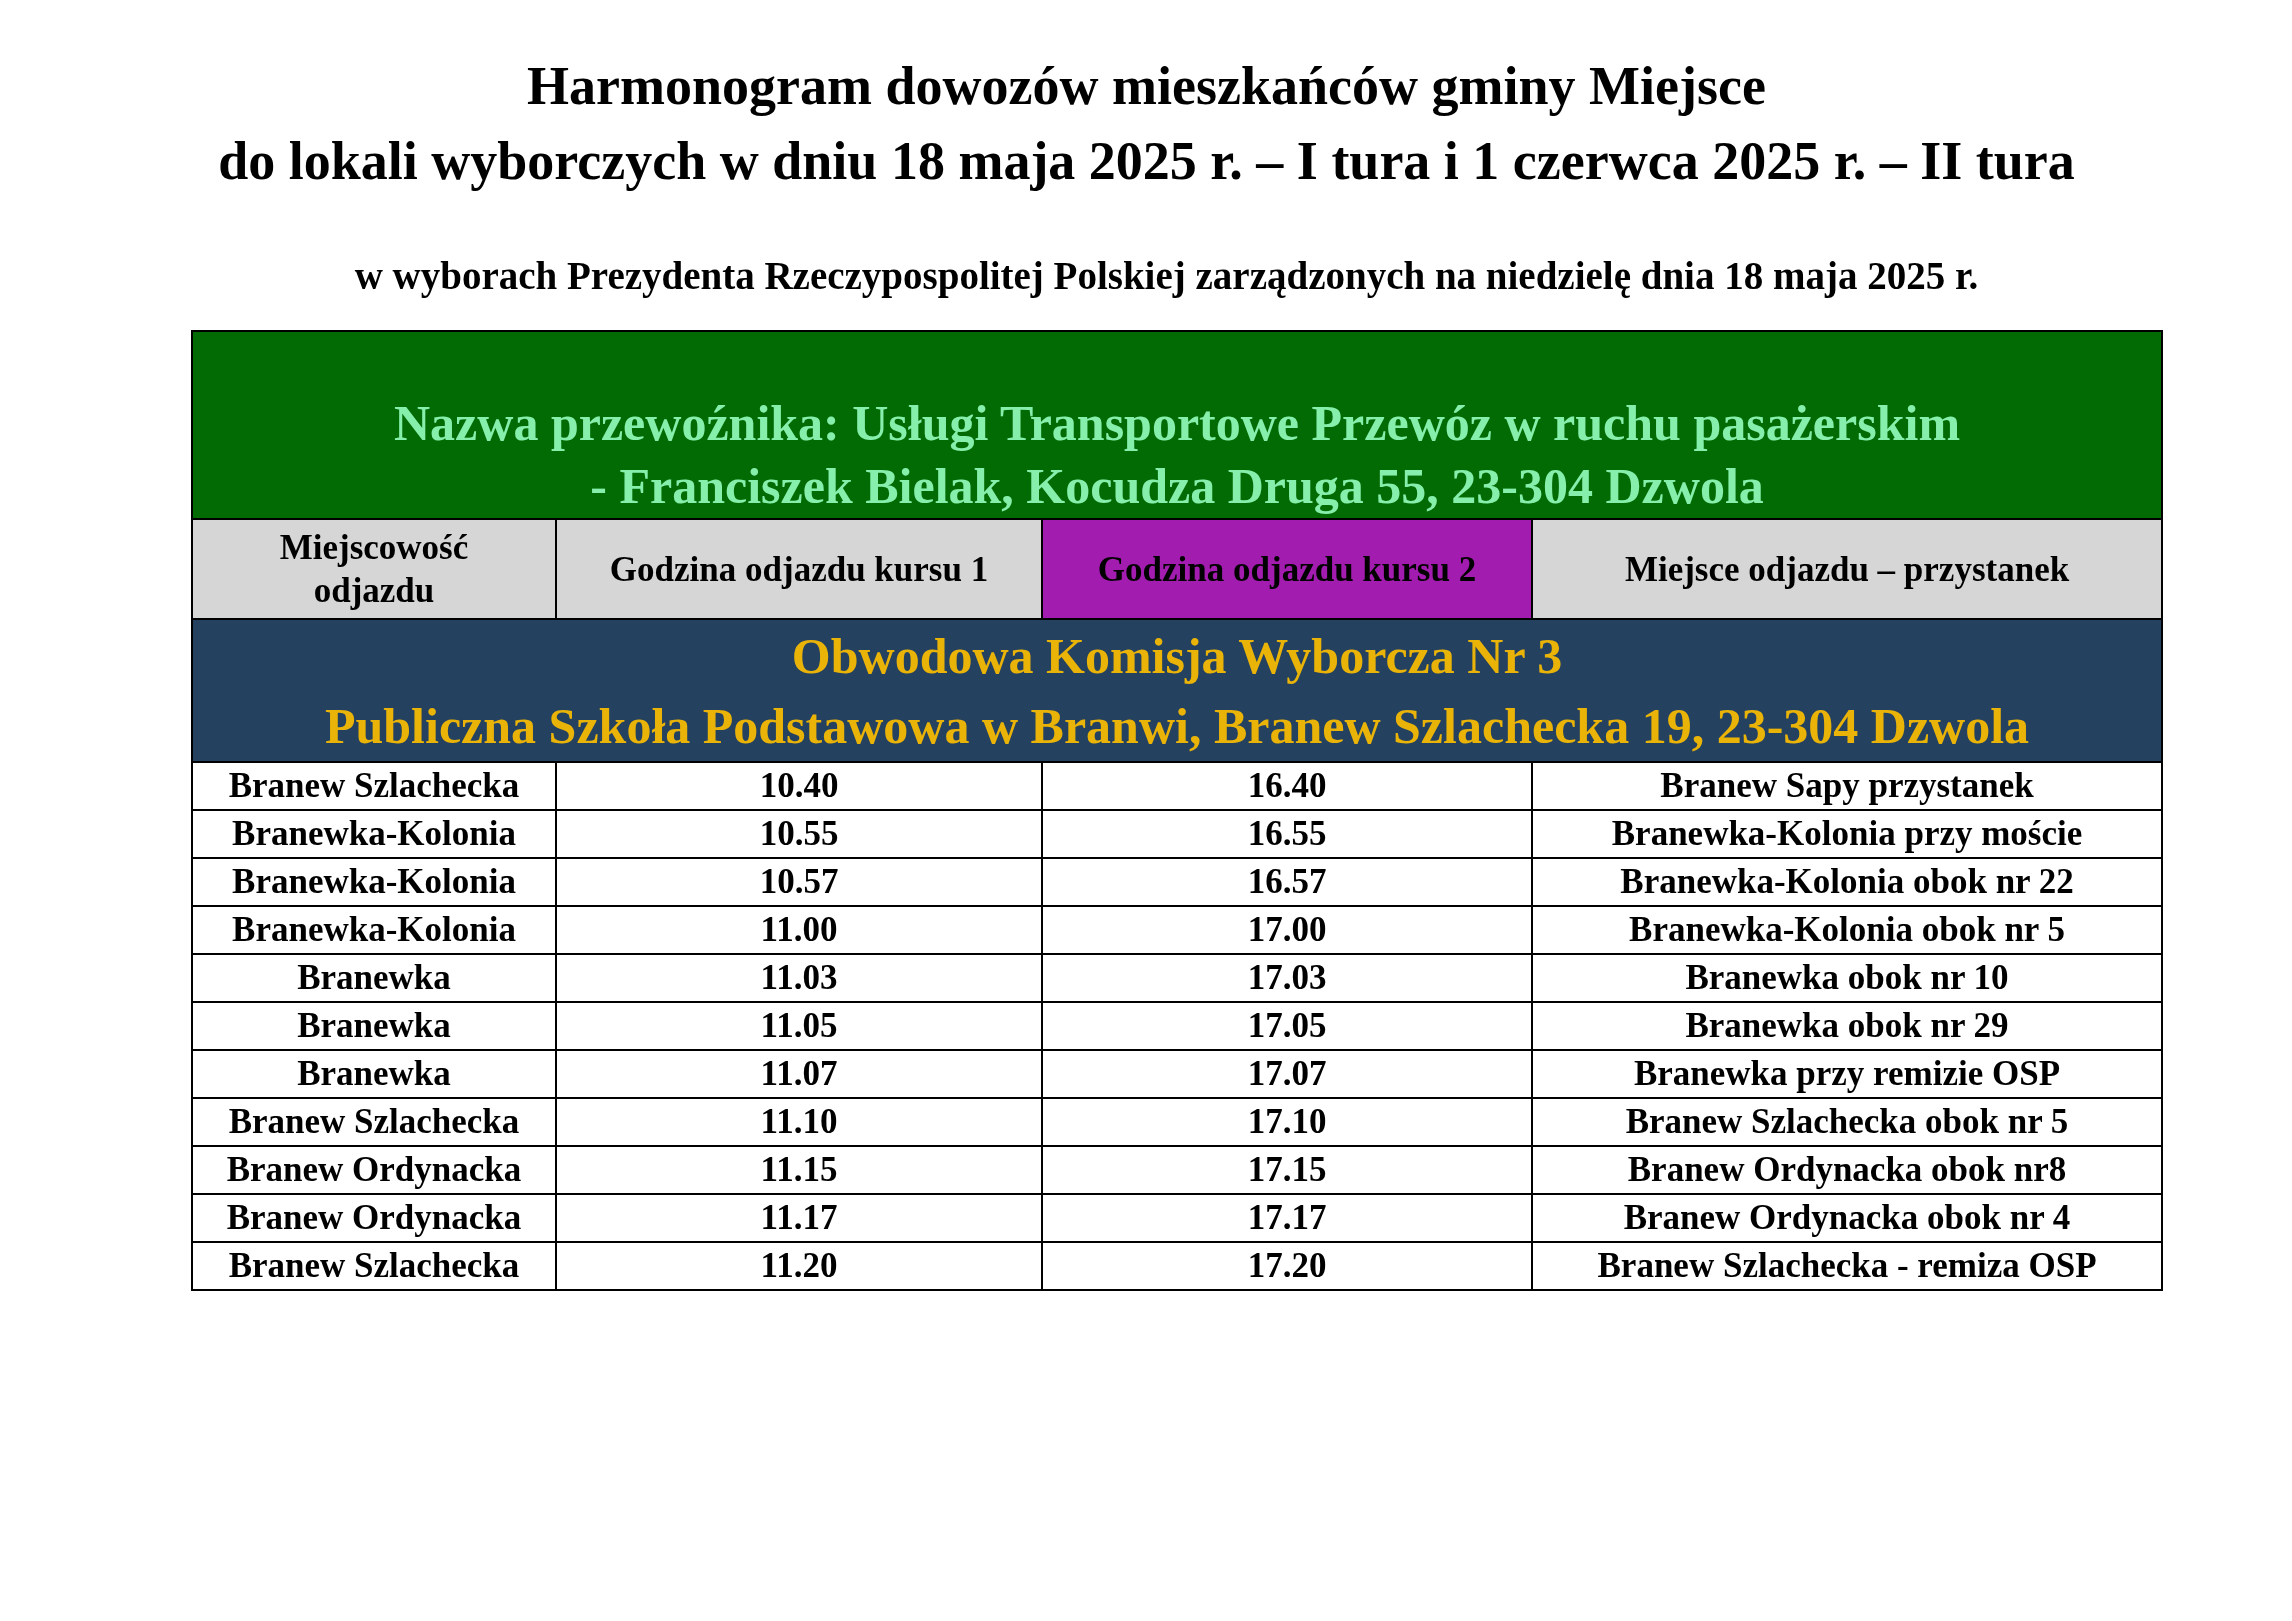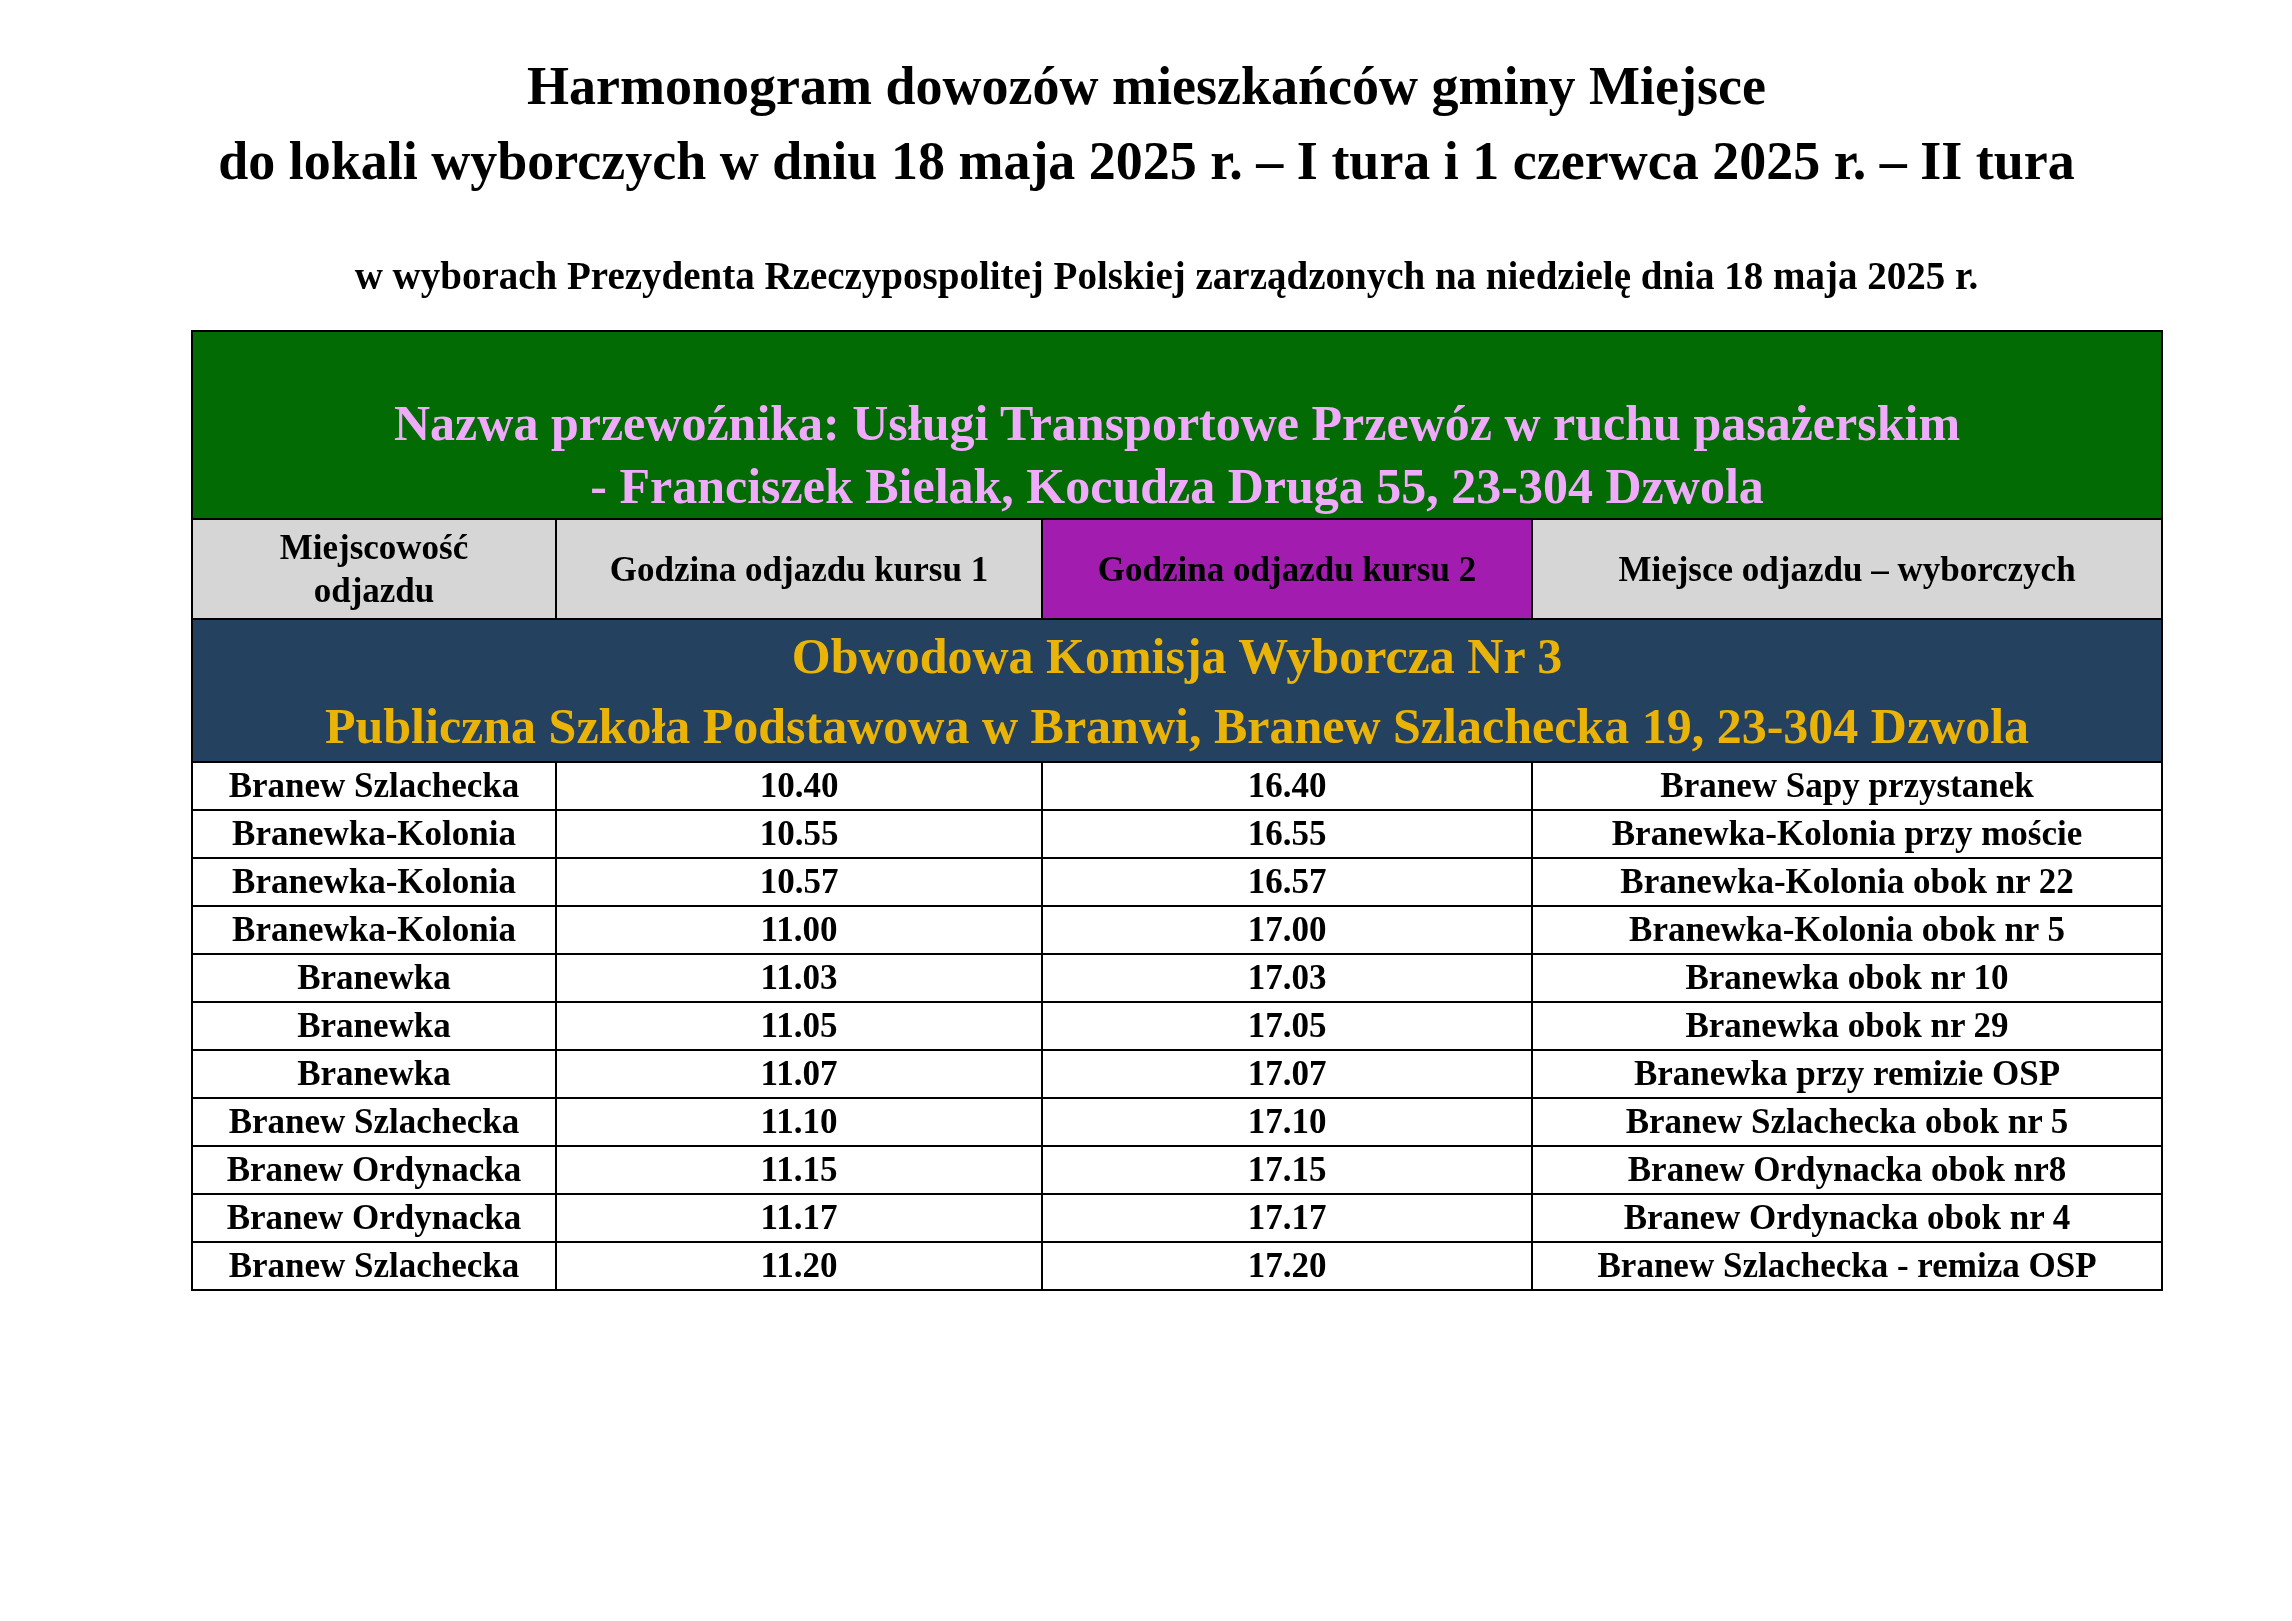--- a/index.html
+++ b/index.html
@@ -43,21 +43,21 @@
     border: 2.9px solid #000000;
   }
   table.schedule td, table.schedule th {
     border: 2px solid #000000;
     text-align: center;
     padding: 0;
     font-weight: bold;
   }
   td.banner-green {
     height: 186px;
-    color: #f0abfc;
+    color: #86efac;
     font-size: 50px;
     line-height: 63px;
     vertical-align: bottom;
     padding-bottom: 7.8px;
   }
   tr.col-headers th {
     height: 98px;
     font-size: 35px;
     line-height: 43px;
     vertical-align: middle;
@@ -106,21 +106,21 @@
         <td colspan="4" class="banner-green" style="background: rgb(3, 107, 3);">
           <div>Nazwa przewoźnika: Usługi Transportowe Przewóz w ruchu pasażerskim</div>
           <div>- Franciszek Bielak, Kocudza Druga 55, 23-304 Dzwola</div>
         </td>
       </tr>
 
       <tr class="col-headers">
         <th style="background: rgb(214, 214, 214);"><span class="narrow-head">Miejscowość odjazdu</span></th>
         <th style="background: rgb(214, 214, 214); margin-left: 48px;">Godzina odjazdu kursu 1</th>
         <th style="background: #a21caf;">Godzina odjazdu kursu 2</th>
-        <th style="background: rgb(214, 214, 214);">Miejsce odjazdu – wyborczych</th>
+        <th style="background: rgb(214, 214, 214);">Miejsce odjazdu – przystanek</th>
       </tr>
 
       <tr>
         <td colspan="4" class="banner-blue" style="background: rgb(36, 65, 95);">
           <div>Obwodowa Komisja Wyborcza Nr 3</div>
           <div>Publiczna Szkoła Podstawowa w Branwi, Branew Szlachecka 19, 23-304 Dzwola</div>
         </td>
       </tr>
 
       <tr class="data-row">

